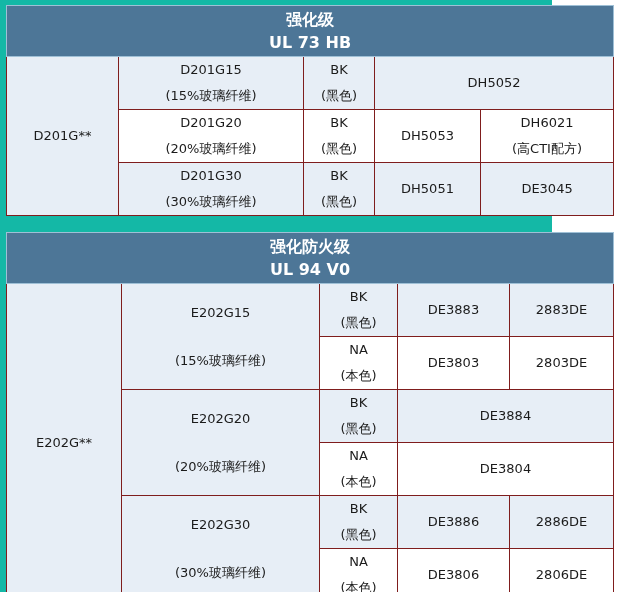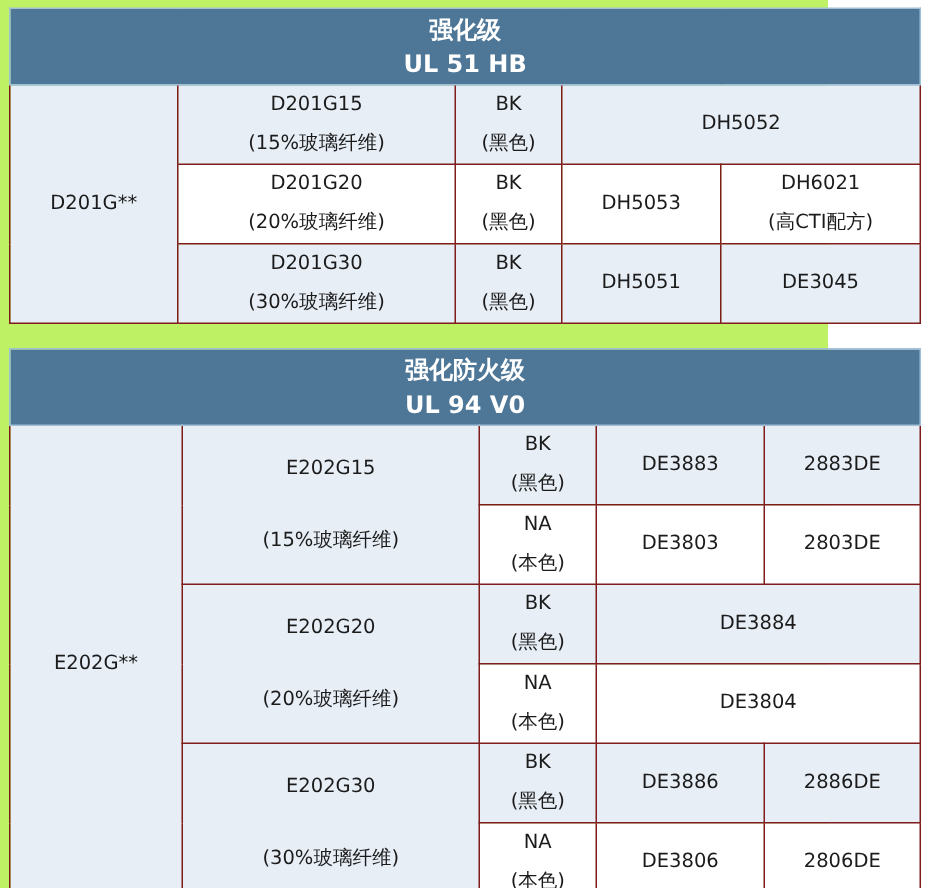--- a/index.html
+++ b/index.html
@@ -6,21 +6,21 @@
     margin: 0;
     padding: 0;
     background: #ffffff;
     font-family: "DejaVu Sans", "Liberation Sans", sans-serif;
   }
   .page {
     width: 552px;
     height: 592px;
     box-sizing: border-box;
     padding: 5px 6px;
-    background: #bef264;
+    background: #14b8a6;
   }
   section.material-table + section.material-table { margin-top: 16px; }
 
   table.grid {
     border-collapse: collapse;
     table-layout: fixed;
     width: 607px;
   }
   table.grid th {
     height: 50px;
@@ -59,21 +59,21 @@
           <col style="width: 112px;">
           <col style="width: 185px;">
           <col style="width: 71px;">
           <col style="width: 106px;">
           <col style="width: 133px;">
         </colgroup>
         <thead>
           <tr>
             <th colspan="5">
               <div class="title-line">强化级</div>
-              <div class="title-line">UL 51 HB</div>
+              <div class="title-line">UL 73 HB</div>
             </th>
           </tr>
         </thead>
         <tbody>
           <tr>
             <td rowspan="3" class="shade">
               <div class="cell-line">D201G**</div>
             </td>
             <td class="shade">
               <div class="cell-line">D201G15</div>

